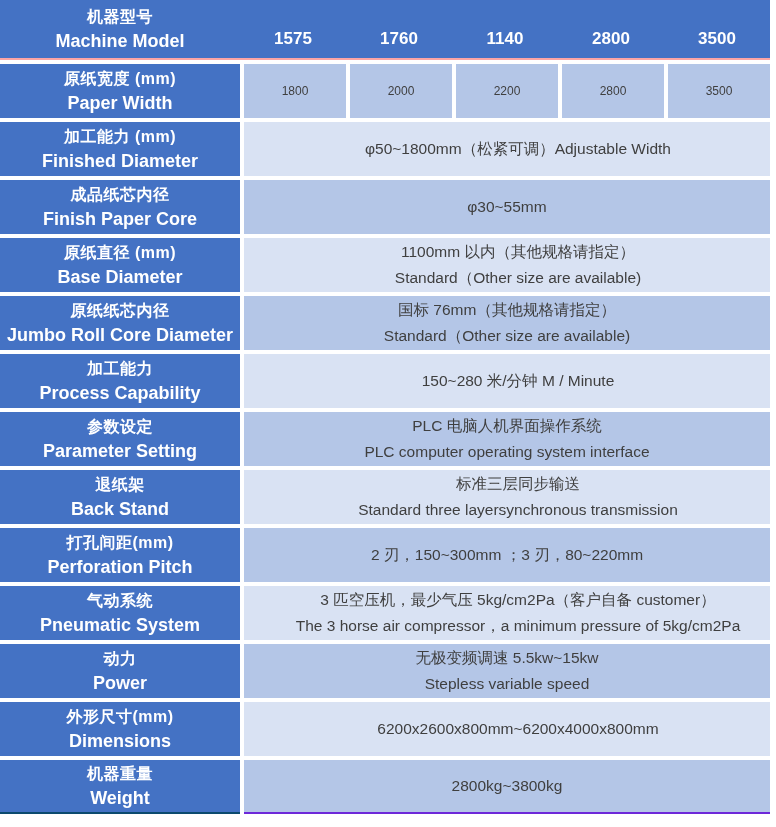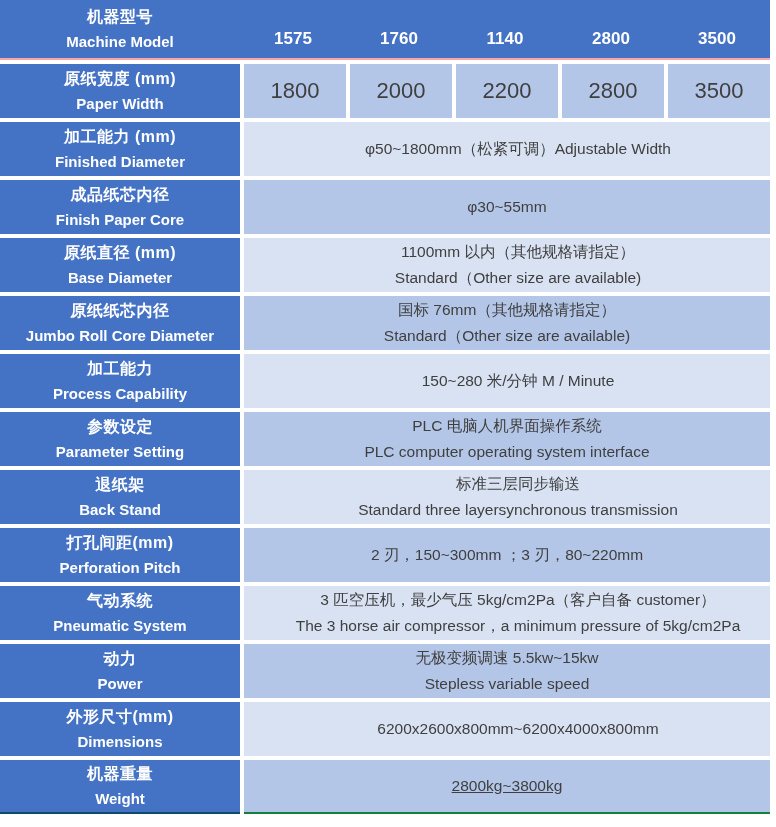--- a/index.html
+++ b/index.html
@@ -46,21 +46,21 @@
     align-items: center;
     text-align: center;
     line-height: 25px;
   }
   .label-cell .zh {
     font-size: 16px;
     font-weight: 700;
     letter-spacing: 0.5px;
   }
   .label-cell .en {
-    font-size: 15px;
+    font-size: 18px;
     font-weight: 700;
   }
   .header-row .label-cell {
     background: transparent;
   }
   .model-cells {
     flex: 1;
     display: flex;
   }
   .model-cell {
@@ -77,38 +77,38 @@
     flex: 1;
     display: flex;
     column-gap: 4px;
   }
   .value-cell {
     flex: 1;
     display: flex;
     align-items: center;
     justify-content: center;
     color: #3F3F3F;
-    font-size: 22px;
+    font-size: 12px;
   }
   .data-cell {
     flex: 1;
     display: flex;
     flex-direction: column;
     justify-content: center;
     align-items: center;
     text-align: center;
     color: #3F3F3F;
     font-size: 15.5px;
     line-height: 26px;
     padding: 0 6px;
   }
   .band-medium { background: #B4C6E7; }
   .band-light  { background: #D9E2F3; padding-left: 28px; }
   .row.last .label-cell { border-bottom: 2px solid #0c4a6e; }
-  .row.last .data-cell  { border-bottom: 2px solid #15803d; text-decoration: underline; }
+  .row.last .data-cell  { border-bottom: 2px solid #6d28d9; }
 </style>
 </head>
 <body>
 
 <div class="canvas">
   <div class="sheet">
 
     <div class="row header-row">
       <div class="label-cell">
         <div class="zh">机器型号</div>

